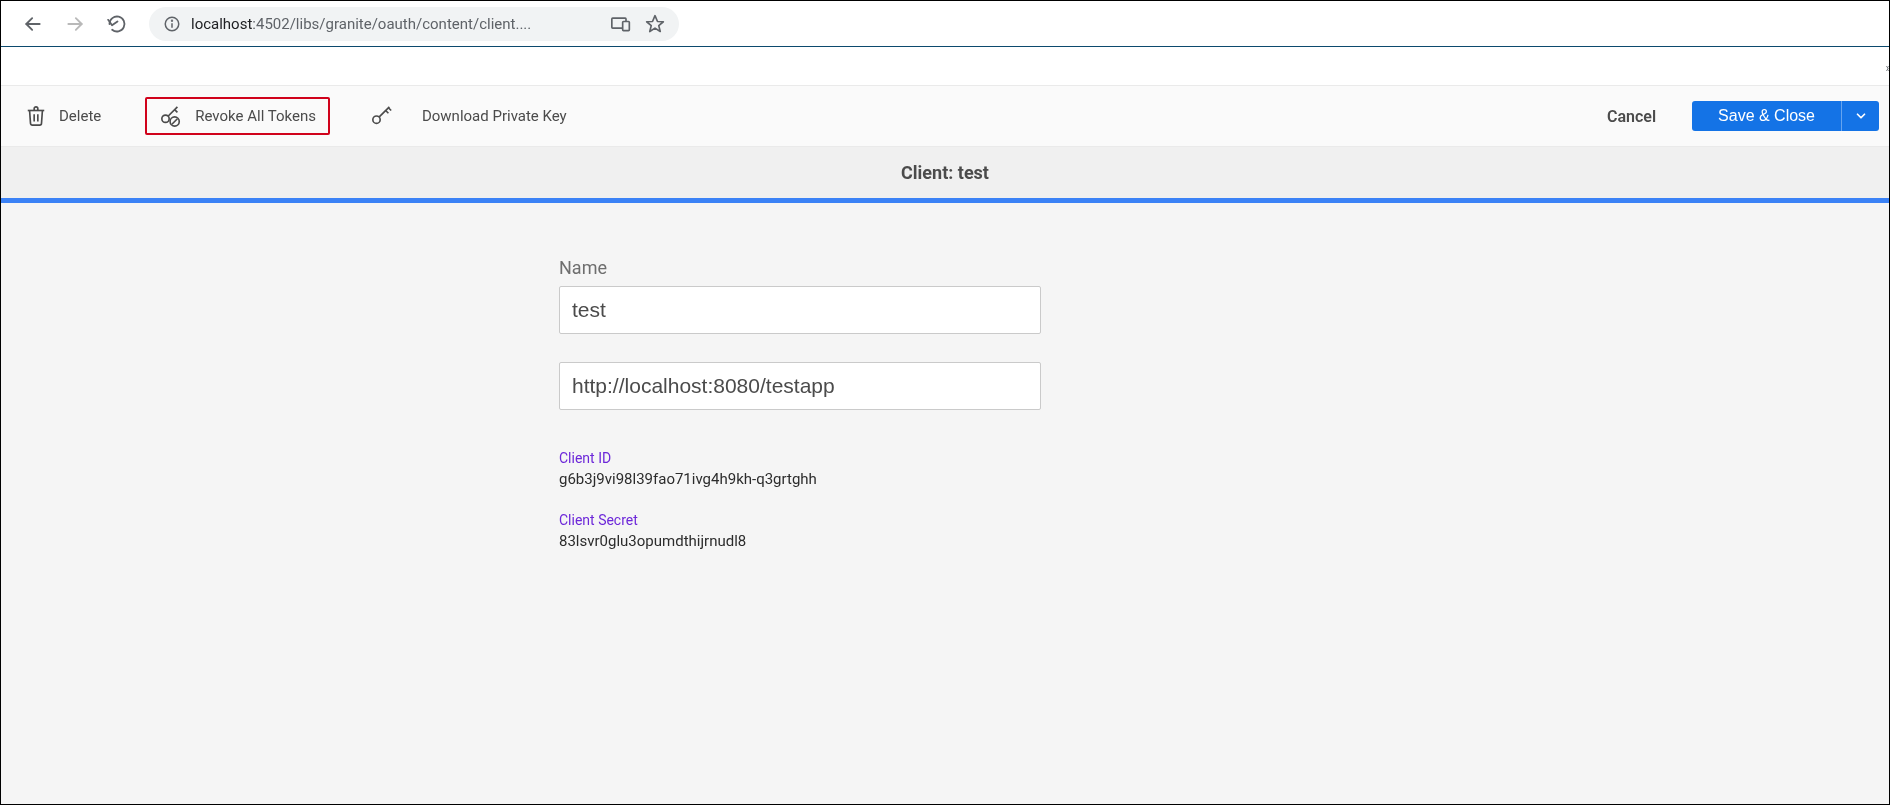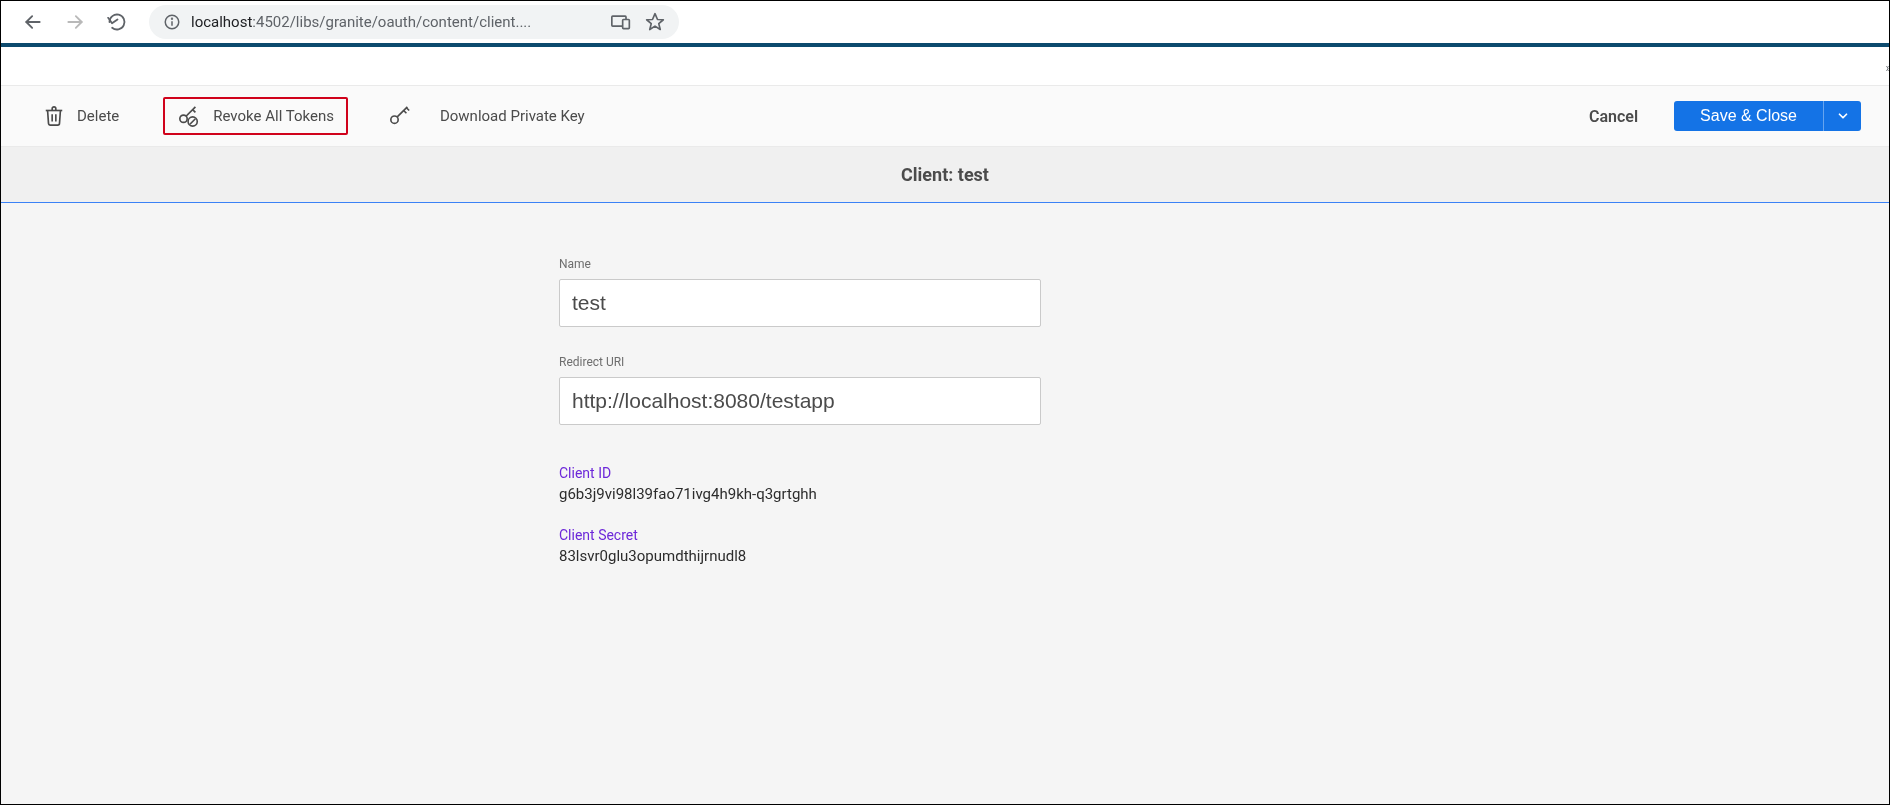--- a/index.html
+++ b/index.html
@@ -19,21 +19,21 @@
       position: relative;
     }
 
     
     .browser-bar {
       height: 46px;
       display: flex;
       align-items: center;
       padding: 0 14px;
       gap: 6px;
-      border-bottom: 4px solid #0c4a6e;
+      border-bottom: 1px solid #0c4a6e;
     }
     .nav-btn {
       width: 36px; height: 36px;
       display: flex; align-items: center; justify-content: center;
       color: #5f6368;
       border-radius: 50%;
     }
     .nav-btn.disabled { color: #b9b9b9; }
     .addr {
       flex: 0 0 auto;
@@ -61,21 +61,21 @@
     .addr .right-icons { display: flex; gap: 14px; align-items:center; }
 
     
     .toolbar {
       height: 62px;
       background: #fafafa;
       border-top: 1px solid #eaeaea;
       border-bottom: 1px solid #eaeaea;
       display: flex;
       align-items: center;
-      padding: 0 28px;
+      padding: 0 10px;
       margin-top: 38px; 
       position: relative;
     }
     .tool-btn {
       display: flex;
       align-items: center;
       gap: 12px;
       padding: 8px 14px;
       color: #4b4b4b;
       font-size: 15px;
@@ -117,21 +117,21 @@
       width: 38px;
       display:flex; align-items:center; justify-content:center;
       border-left: 1px solid rgba(255,255,255,.35);
       border-radius: 0 3px 3px 0;
       cursor:pointer;
     }
 
     
     .title-bar {
       background: #f0f0f0;
-      border-bottom: 1px solid #3b82f6;
+      border-bottom: 5px solid #3b82f6;
       height: 56px;
       display:flex; align-items:center; justify-content:center;
     }
     .title-bar h1 {
       font-size: 18px;
       font-weight: 700;
       color: #4b4b4b;
     }
 
     
@@ -140,21 +140,21 @@
       background: #f5f5f5;
       overflow: auto;
     }
     .form {
       width: 482px;
       margin-left: 558px;
       padding-top: 54px;
     }
     .field { margin-bottom: 28px; }
     .field-label {
-      font-size: 12px;
+      font-size: 18px;
       color: #6e6e6e;
       margin-bottom: 8px;
       display:block;
     }
     .text-input {
       width: 100%;
       height: 48px;
       border: 1px solid #cacaca;
       background: #fff;
       padding: 0 12px;
@@ -275,21 +275,20 @@
 
   <div class="content">
     <div class="form">
 
       <div class="field">
         <label class="field-label">Name</label>
         <input class="text-input" type="text" value="test" style="">
       </div>
 
       <div class="field">
-        <label class="field-label">Redirect URI</label>
         <input class="text-input" type="text" value="http://localhost:8080/testapp" style="">
       </div>
 
       <div class="readonly-block" style="margin-top:40px;">
         <div class="readonly-label">Client ID</div>
         <div class="readonly-value">g6b3j9vi98l39fao71ivg4h9kh-q3grtghh</div>
       </div>
 
       <div class="readonly-block">
         <div class="readonly-label">Client Secret</div>

